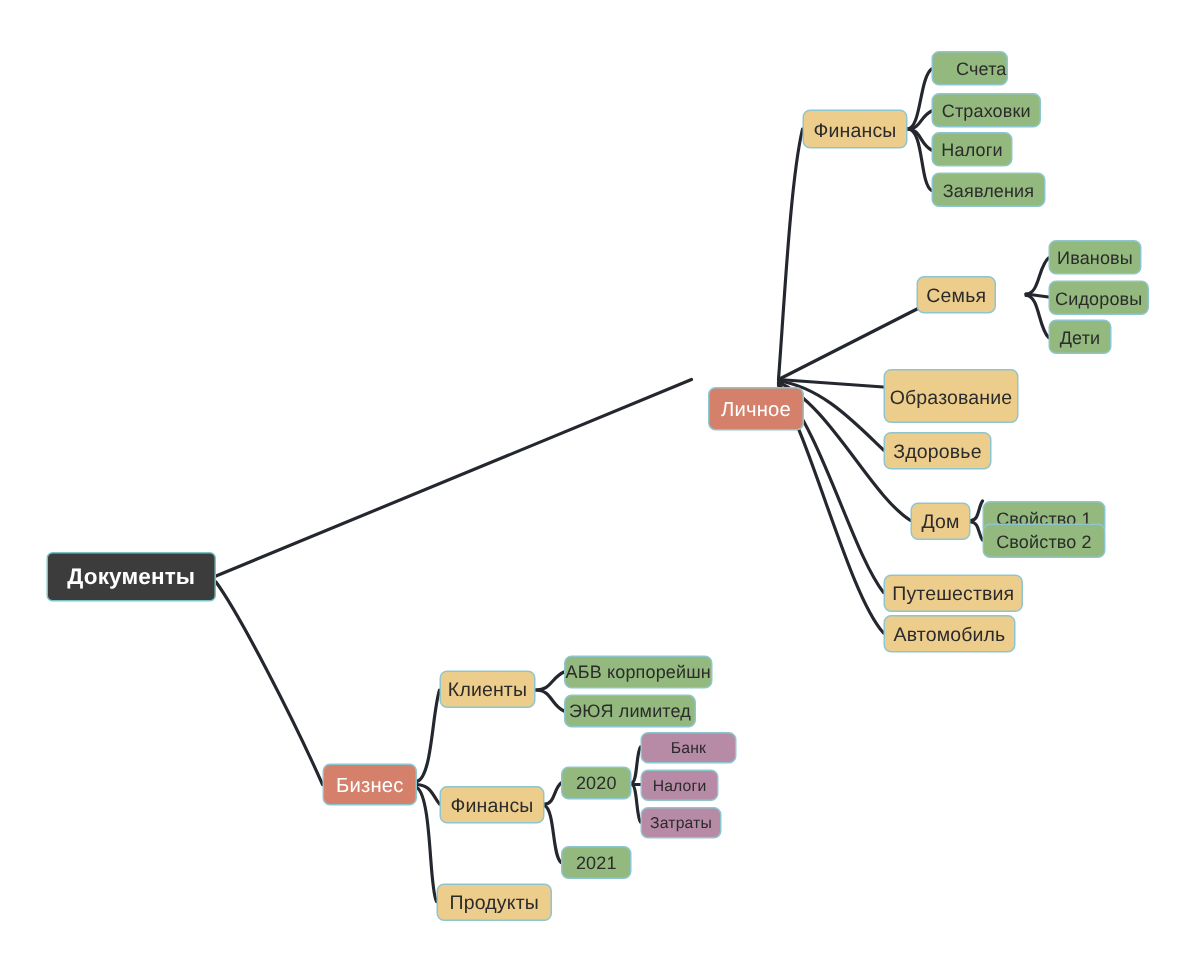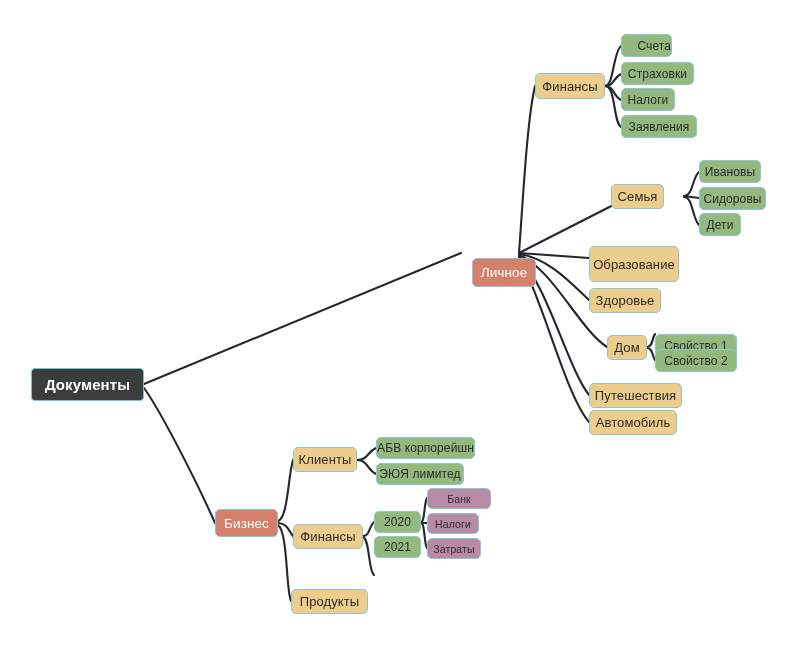--- a/index.html
+++ b/index.html
@@ -174,21 +174,21 @@
       </div>
       <div class="node lvl3" style="left: 376px; top: 437px; width: 99px; height: 22px;">
         <span>АБВ корпорейшн</span>
       </div>
       <div class="node lvl3" style="left: 376px; top: 463px; width: 88px; height: 22px;">
         <span>ЭЮЯ лимитед</span>
       </div>
       <div class="node lvl3" style="left: 374px; top: 511px; width: 47px; height: 22px;">
         <span>2020</span>
       </div>
-      <div class="node lvl3" style="left: 374px; top: 536px; width: 47px; height: 22px;">
+      <div class="node lvl3" style="left: 374px; top: 564px; width: 47px; height: 22px;">
         <span>2021</span>
       </div>
       <div class="node lvl4" style="left: 427px; top: 488px; width: 64px; height: 21px;">
         <span>Банк</span>
       </div>
       <div class="node lvl4" style="left: 427px; top: 513px; width: 52px; height: 21px;">
         <span>Налоги</span>
       </div>
       <div class="node lvl4" style="left: 427px; top: 538px; width: 54px; height: 21px;">
         <span>Затраты</span>

